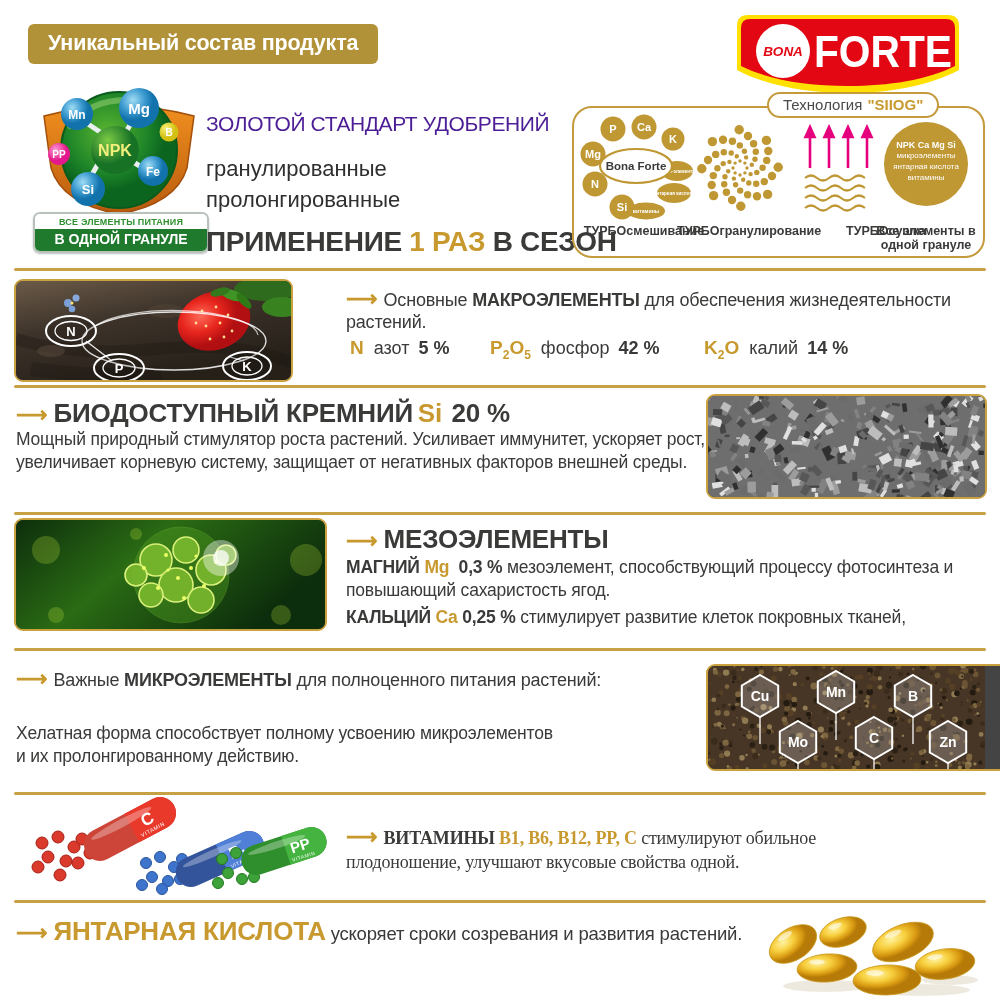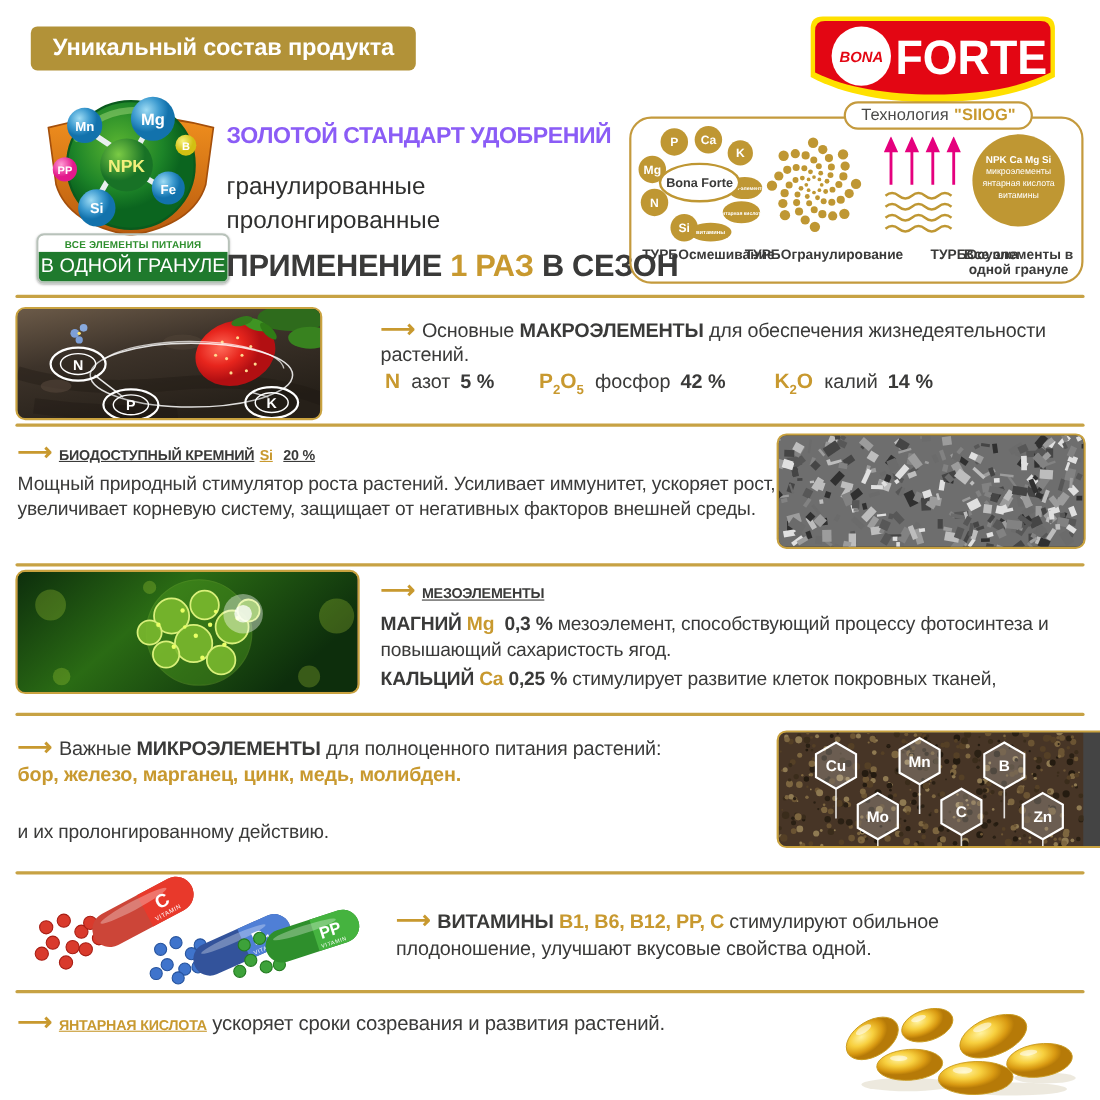--- a/index.html
+++ b/index.html
@@ -13,25 +13,25 @@
   
   #banner{position:absolute;left:28px;top:24px;background:#b29238;border-radius:6px;
           padding:7px 20px 8px;color:#fff;font-weight:700;font-size:21.5px;letter-spacing:-0.2px;}
   #logo{position:absolute;left:736px;top:14px;}
 
   
   #badge{position:absolute;left:30px;top:86px;}
   #badge-label{position:absolute;left:33px;top:212px;width:172px;border:2px solid #b8c2ba;
                border-radius:7px;overflow:hidden;text-align:center;box-shadow:0 1px 2px rgba(0,0,0,.25);}
   #badge-label .bl1{background:#fff;color:#2e8f2e;font-weight:700;font-size:9px;padding:3px 0 2px;letter-spacing:.2px;}
-  #badge-label .bl2{background:#1f7a2d;color:#fff;font-weight:400;font-size:18px;padding:2px 0 4px;}
+  #badge-label .bl2{background:#1f7a2d;color:#fff;font-weight:700;font-size:14px;padding:2px 0 4px;}
 
   
   #hero{position:absolute;left:206px;top:112px;width:370px;}
-  #hero-title{position:absolute;top:0;color:#8b5cf6;font-weight:700;font-size:21px;white-space:nowrap;letter-spacing:-0.4px;}
+  #hero-title{position:absolute;top:0;color:#4c1d95;font-weight:400;font-size:21px;white-space:nowrap;letter-spacing:-0.4px;}
   #hero-l1{position:absolute;top:44px;font-size:22px;color:#2f2f2e;}
   #hero-l2{position:absolute;top:75px;font-size:22px;color:#2f2f2e;}
   #hero-usage{position:absolute;top:114px;font-size:28px;font-weight:700;color:#3a3a39;white-space:nowrap;letter-spacing:-0.3px;}
 
   
   #techbox{position:absolute;left:572px;top:106px;width:413px;height:152px;
            border:2.5px solid #c49a3d;border-radius:20px;box-sizing:border-box;}
   #tech-tab{position:absolute;top:-16px;left:193px;background:#fff;border:2.5px solid #c49a3d;
             border-radius:16px;padding:2px 14px 3px;font-size:15px;white-space:nowrap;color:#4a4a49;}
   #tech-tab .gold-b{color:#c8992f;font-weight:700;margin-left:5px;}
@@ -46,21 +46,21 @@
   #tcap1{left:0;width:140px;} #tcap2{left:103px;width:130px;} #tcap3{left:228px;width:104px;padding-left:32px;} #tcap4{left:296px;width:112px;}
 
   
   .divider{position:absolute;left:14px;width:972px;height:3px;background:#c7a244;border-radius:2px;}
 
   
   .photo{position:absolute;border:2px solid #c9a23f;border-radius:9px;overflow:hidden;box-sizing:border-box;background:#444;}
 
   
   .sect-line{position:absolute;font-size:18px;color:#3a3a39;letter-spacing:-0.2px;}
-  .h-bold{font-weight:700;font-size:13px;text-decoration:underline;}
+  .h-bold{font-weight:700;font-size:26px;}
   .body-t{font-size:17.5px;line-height:1.32;color:#3a3a39;letter-spacing:-0.2px;}
 
   .macro-item{position:absolute;top:337px;font-size:18px;white-space:nowrap;}
   .macro-item .formula{color:#c8992f;font-weight:700;font-size:19px;}
   .macro-item sub{font-size:12px;font-weight:700;}
   .macro-item .mi-name{margin:0 4px 0 5px;}
   .gold-list{color:#c8992f;font-weight:700;}
 </style>
 </head>
 <body>
@@ -737,23 +737,22 @@
     <b>КАЛЬЦИЙ</b> <b class="gold">Ca</b>
     <b>0,25 %</b>
     <span>стимулирует развитие клеток покровных тканей,</span><br>
   </div>
 
   <div class="sect-line" style="left:16px;top:666px;">
     <span class="arr">⟶</span><span>Важные</span>
     <b>МИКРОЭЛЕМЕНТЫ</b>
     <span>для полноценного питания растений:</span>
   </div>
-  <div class="sect-line gold-list" style="left:16px;top:694px;">бор, железо, марганец, цинк, медь, молибден.</div>
   <div class="body-t abs" style="left:16px;top:722px;width:620px;">
-    <br>
+    <span>Хелатная форма способствует полному усвоению микроэлементов</span><br>
     <span>и их пролонгированному действию.</span>
   </div>
   <div class="photo" style="left:706px;top:664px;width:307px;height:107px;">
     <svg id="soil-tex" width="277" height="103" viewBox="0 0 277 103">
       <rect width="277" height="103" fill="#473526"></rect>
       <g id="soil-speckles">
           <circle cx="132.8" cy="3.7" r="2.4" fill="#554026"></circle>
           <circle cx="135.0" cy="51.8" r="2.0" fill="#8f7a52"></circle>
           <circle cx="1.7" cy="17.2" r="1.0" fill="#554026"></circle>
           <circle cx="102.4" cy="47.5" r="1.4" fill="#8f7a52"></circle>
@@ -1288,21 +1287,21 @@
         <circle cx="242" cy="82" r="5.5"></circle>
     </g>
     <g transform="translate(272,56) rotate(-18)">
       <rect x="-44" y="-15" width="88" height="30" rx="15" fill="#2e8f2c"></rect>
       <path d="M2,-15 h27 a15,15 0 0 1 0,30 h-27 z" fill="#45b33f"></path>
       <ellipse cx="-5" cy="-8" rx="30" ry="3.5" fill="#fff" opacity=".3"></ellipse>
       <text x="17" y="5" text-anchor="middle" fill="#fff" font-size="15" font-weight="700"><tspan>PP</tspan><tspan font-size="9" dy="2"></tspan></text>
       <text x="17" y="13" text-anchor="middle" fill="#fff" font-size="5" letter-spacing="0.6">VITAMIN</text>
     </g>
   </svg>
-  <div class="body-t abs" style="left:360px;top:822px;width:630px;font-size:18px;">
+  <div class="body-t abs" style="left:346px;top:822px;width:630px;font-size:18px;font-family:Liberation Serif, serif;">
     <span class="arr">⟶</span><b>ВИТАМИНЫ</b>
     <b class="gold">B1, B6, B12, PP, C</b>
     <span>стимулируют обильное</span><br>
     <span>плодоношение, улучшают вкусовые свойства одной.</span>
   </div>
 
   <div class="sect-line" style="left:16px;top:916px;">
     <span class="arr">⟶</span><span class="h-bold gold">ЯНТАРНАЯ КИСЛОТА</span>
     <span style="font-size:18.5px;">ускоряет сроки созревания и развития растений.</span>
   </div>

